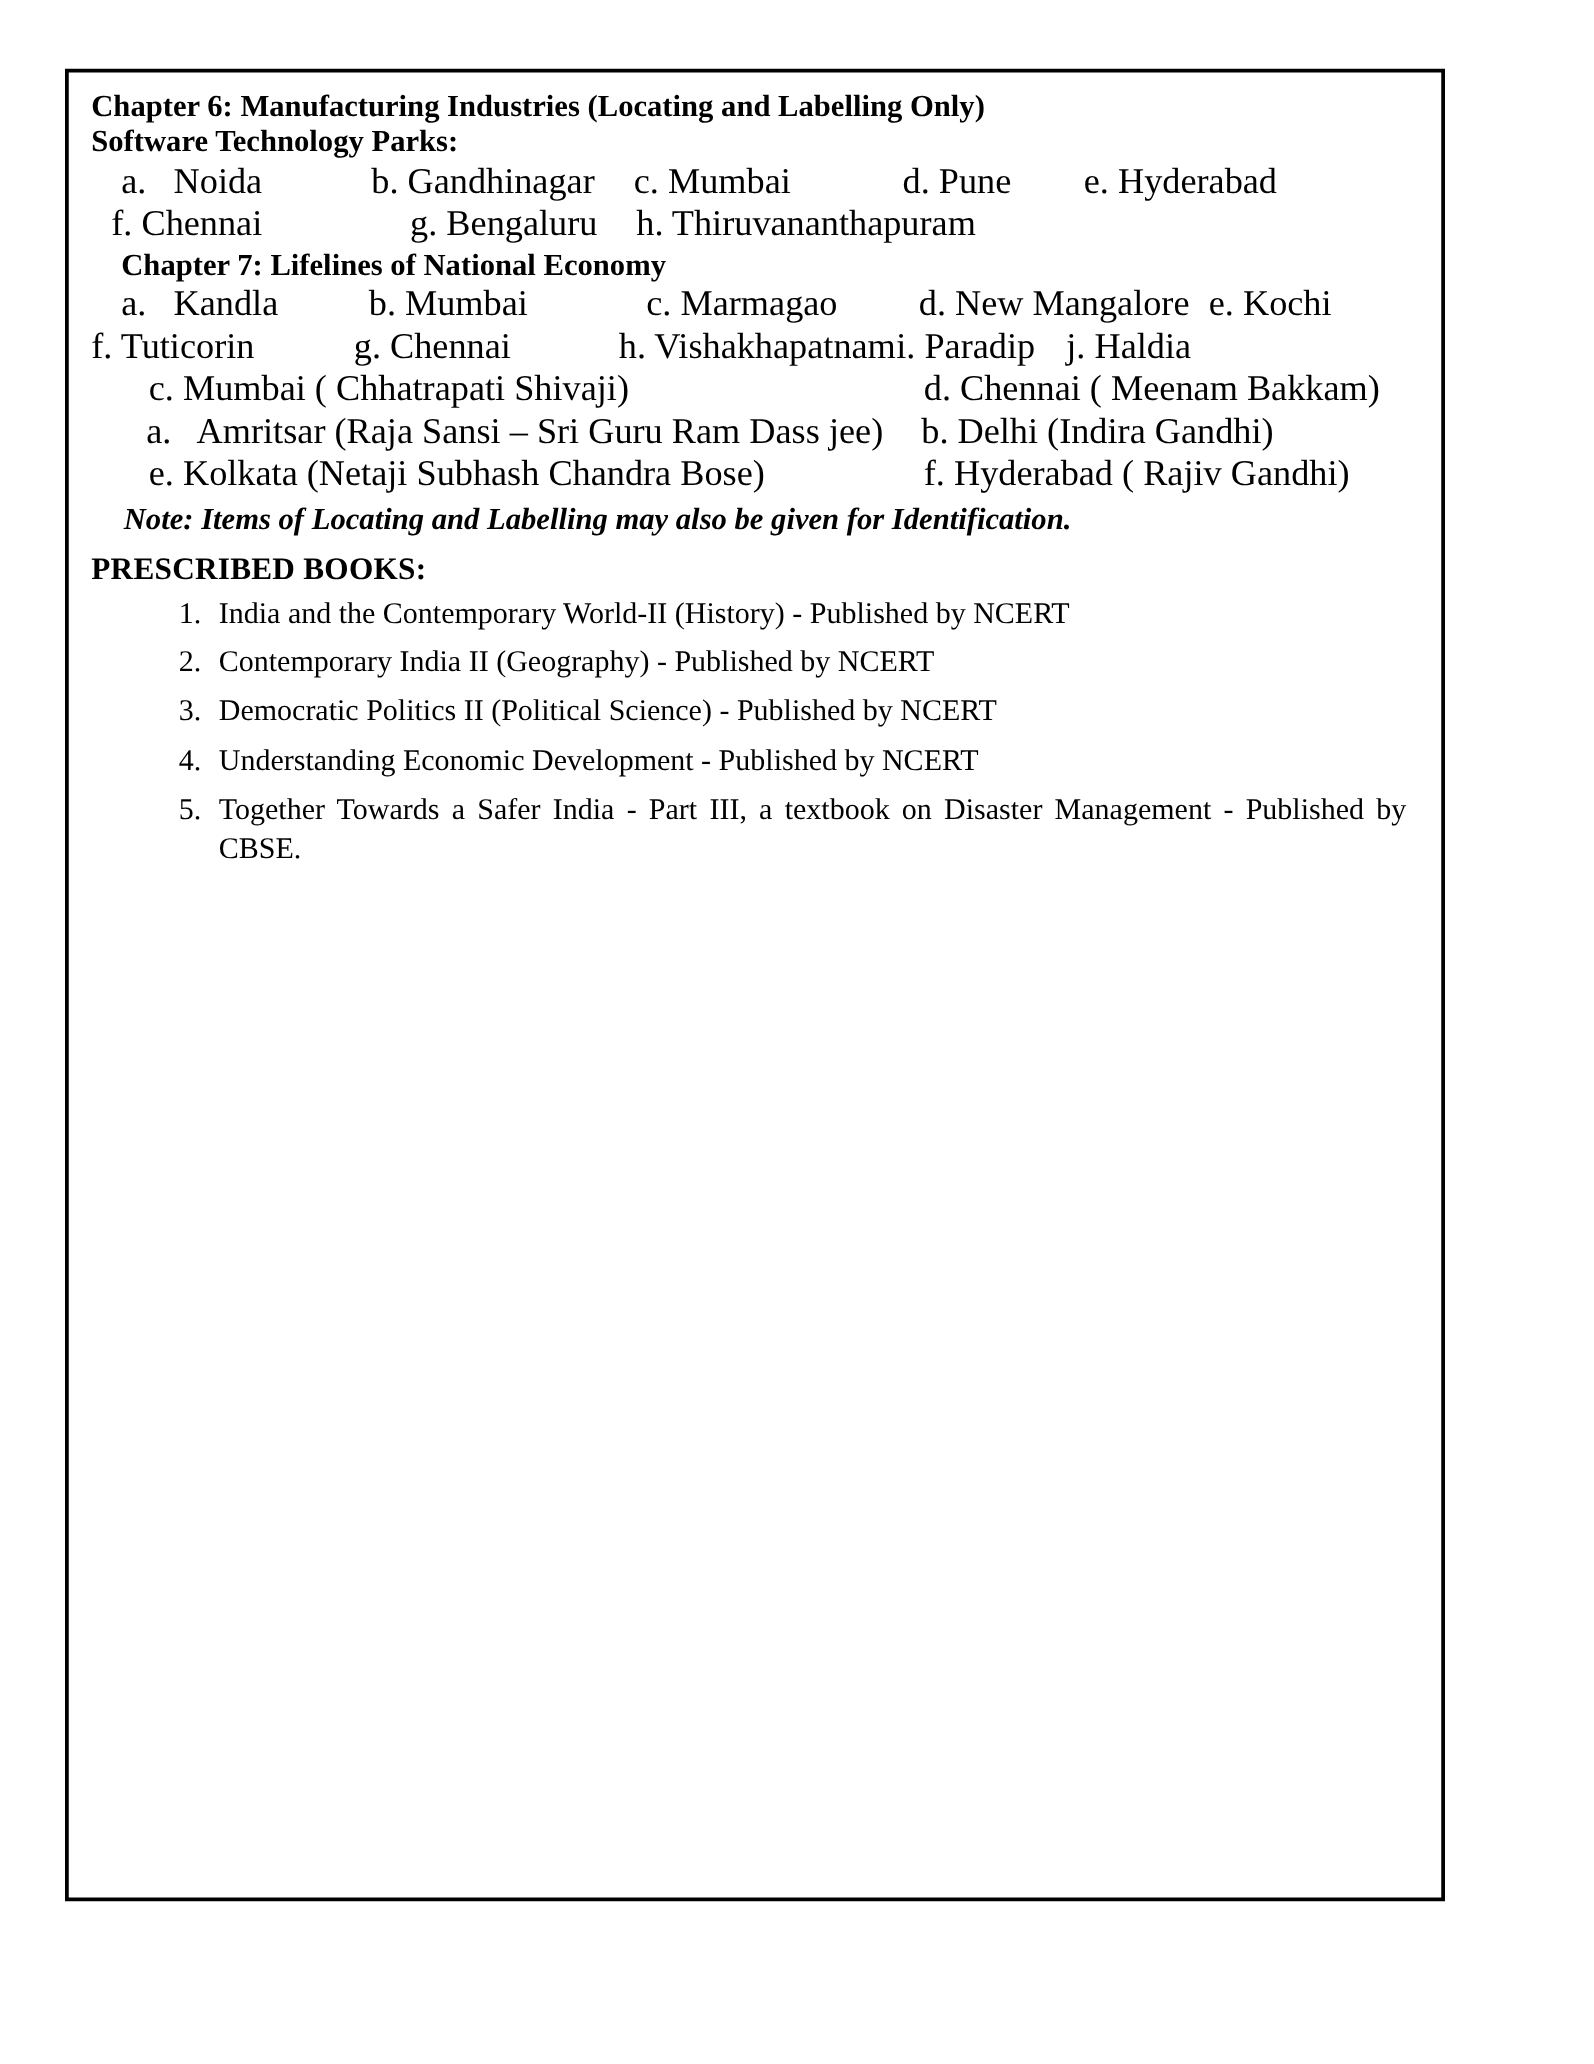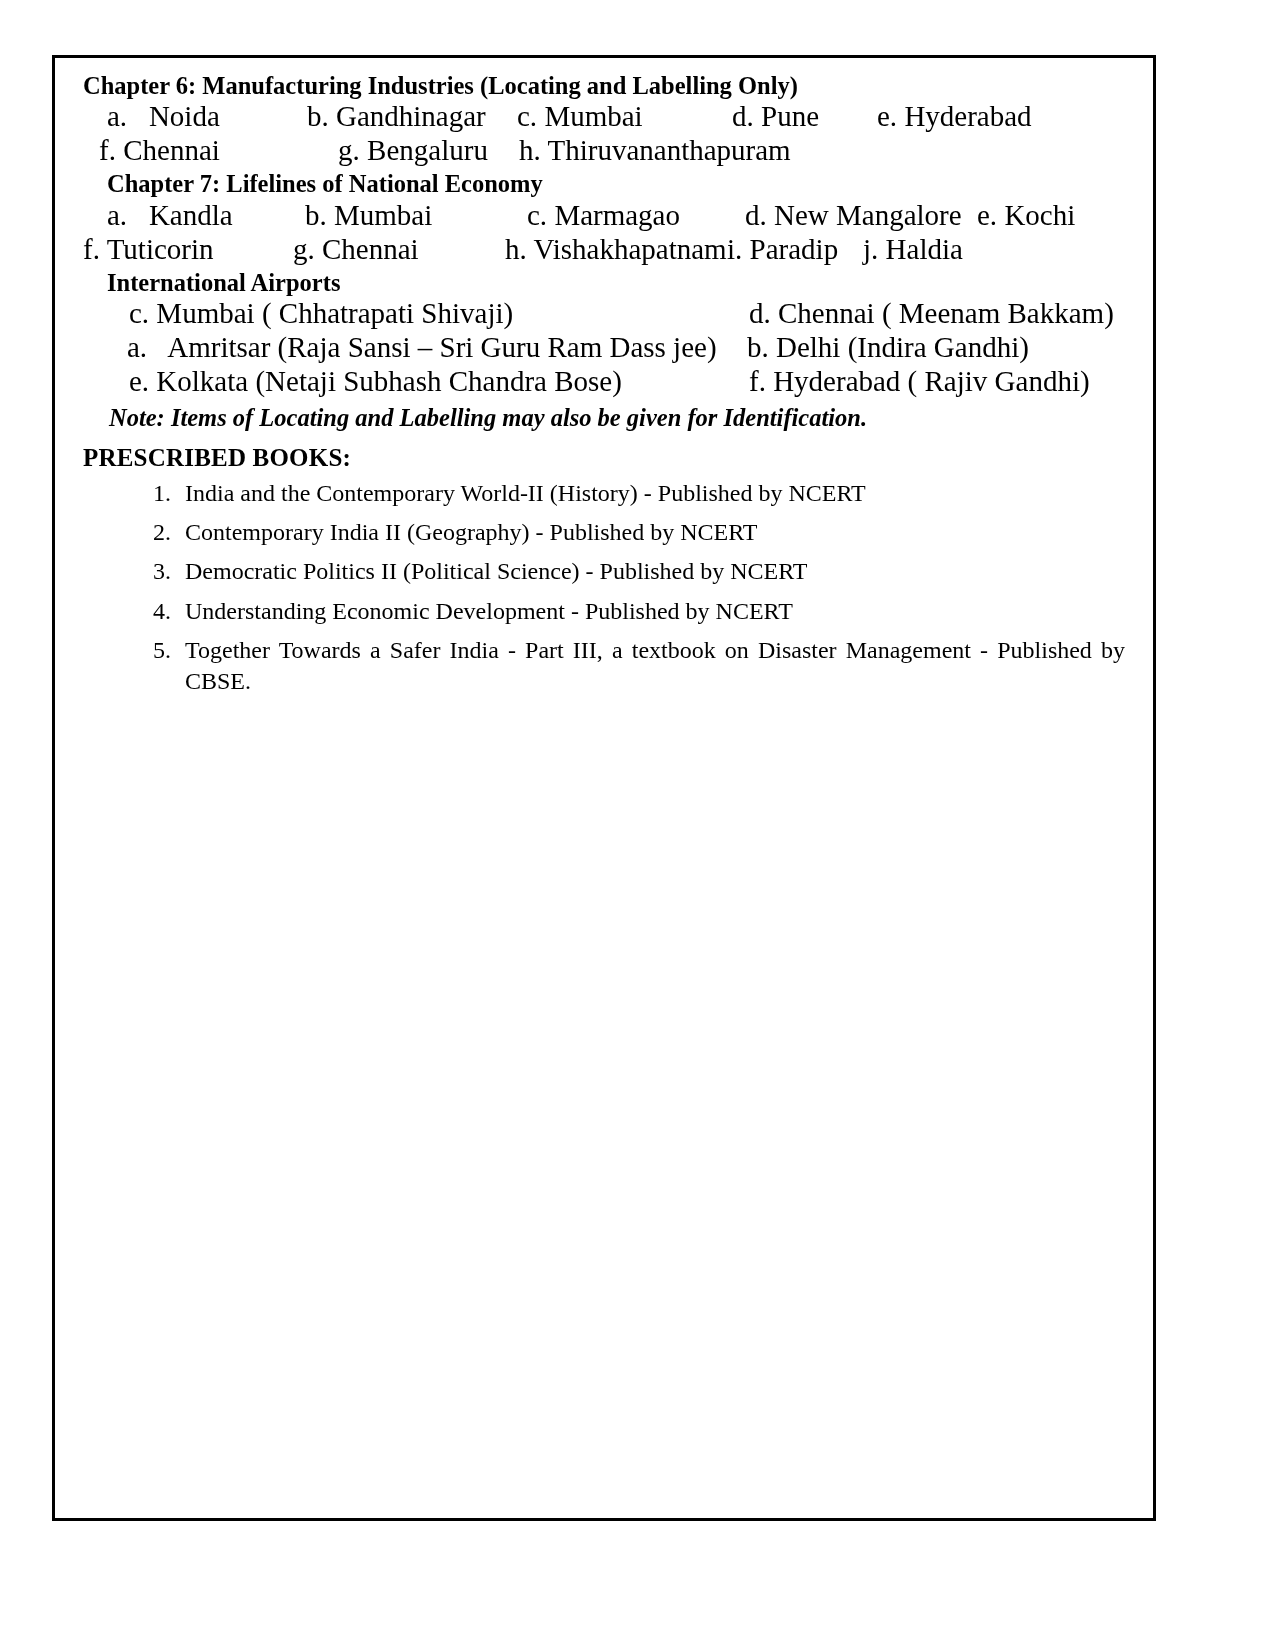--- a/index.html
+++ b/index.html
@@ -21,21 +21,20 @@
     height: 1466px;
     border: 3px solid #000000;
     box-sizing: border-box;
     background: #ffffff;
   }
   .content {
     position: absolute;
     left: 18px;
     top: 14px;
     right: 18px;
-    margin-left: 10px;
   }
   .line {
     font-size: 24.5px;
     line-height: 1.16;
     white-space: pre;
   }
   .bold {
     font-weight: bold;
   }
   .indent1 {
@@ -83,30 +82,30 @@
     margin-top: 2px;
   }
 </style>
 </head>
 <body>
 
 <div class="page">
   <div class="content">
 
     <div class="line bold">Chapter 6: Manufacturing Industries (Locating and Labelling Only)</div>
+    <div class="line bold">Software Technology Parks:</div>
 
     <div class="row indent1" id="stp-row-1"><span class="cell" style="width: 200px;"><span>a.&nbsp;&nbsp; </span><span>Noida</span></span><span class="cell" style="width: 210px;"><span>b. </span><span>Gandhinagar</span></span><span class="cell" style="width: 215px;"><span>c. </span><span>Mumbai</span></span><span class="cell" style="width: 145px;"><span>d. </span><span>Pune</span></span><span class="cell" style="width: 200px;"><span>e. </span><span>Hyderabad</span></span></div>
     <div class="row indent1" id="stp-row-2" style="padding-left:16px;"><span class="cell" style="width: 208px;"><span>f. </span><span>Chennai</span></span><span class="cell" style="width: 212px; text-align: center;"><span>g. </span><span>Bengaluru</span></span><span class="cell" style="width: 300px;"><span>h. </span><span>Thiruvananthapuram</span></span></div>
 
     <div class="line bold indent1 tight">Chapter 7: Lifelines of National Economy</div>
 
     <div class="row indent1" id="ports-row-1"><span class="cell" style="width: 198px;"><span>a.&nbsp;&nbsp; </span><span>Kandla</span></span><span class="cell" style="width: 222px;"><span>b. </span><span>Mumbai</span></span><span class="cell" style="width: 218px;"><span>c. </span><span>Marmagao</span></span><span class="cell" style="width: 232px;"><span>d. </span><span>New Mangalore</span></span><span class="cell" style="width: 140px;"><span>e. </span><span>Kochi</span></span></div>
     <div class="row" id="ports-row-2" style="padding-left:0px;"><span class="cell" style="width: 210px;"><span>f. </span><span>Tuticorin</span></span><span class="cell" style="width: 212px;"><span>g. </span><span>Chennai</span></span><span class="cell" style="width: 222px;"><span>h. </span><span>Vishakhapatnam</span></span><span class="cell" style="width: 136px;"><span>i. </span><span>Paradip</span></span><span class="cell" style="width: 140px;"><span>j. </span><span>Haldia</span></span></div>
 
-    <div class="line bold indent1 tight">International Airports</div>
 
     <div id="airports-list">
         <div class="row" style="padding-left: 46px;"><span class="cell" style="width: 620px;">c. Mumbai ( Chhatrapati Shivaji)</span><span class="cell">d. Chennai ( Meenam Bakkam)</span></div>
         <div class="row" style="padding-left: 44px;"><span class="cell" style="width: 620px;">a.&nbsp;&nbsp; Amritsar (Raja Sansi – Sri Guru Ram Dass jee)</span><span class="cell">b. Delhi (Indira Gandhi)</span></div>
         <div class="row" style="padding-left: 46px;"><span class="cell" style="width: 620px;">e. Kolkata (Netaji Subhash Chandra Bose)</span><span class="cell">f. Hyderabad ( Rajiv Gandhi)</span></div>
       </div>
 
     <div class="note">Note: Items of Locating and Labelling may also be given for Identification.</div>
 
     <div class="prescribed-head">PRESCRIBED BOOKS:</div>

